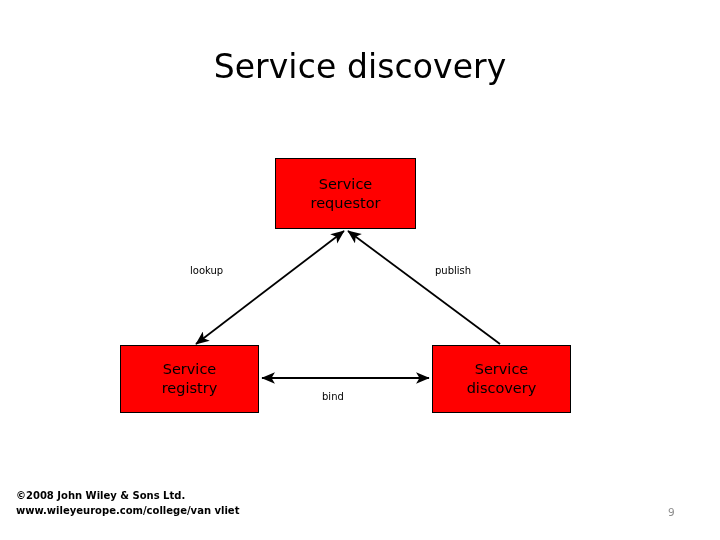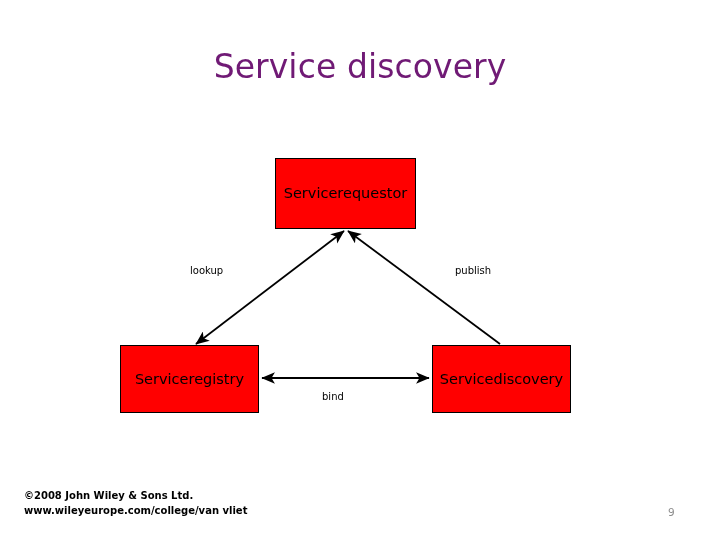--- a/index.html
+++ b/index.html
@@ -18,32 +18,32 @@
     overflow: hidden;
   }
   #slide-title {
     position: absolute;
     left: 0;
     top: 47px;
     width: 720px;
     text-align: center;
     font-size: 33px;
     font-weight: 400;
-    color: #701a75;
+    color: #000000;
     letter-spacing: 0.1px;
     line-height: 40px;
     white-space: nowrap;
   }
   .node-box {
     position: absolute;
     background: #FF0000;
     border: 1.5px solid #000000;
     box-sizing: border-box;
     display: flex;
-    flex-direction: row;
+    flex-direction: column;
     align-items: center;
     justify-content: center;
     color: #000000;
     font-size: 14.5px;
     line-height: 19px;
     text-align: center;
   }
   #box-registry {
     left: 275px;
     top: 158px;
@@ -69,38 +69,37 @@
     line-height: 18px;
     white-space: nowrap;
   }
   #label-lookup {
     left: 190px;
     top: 262px;
   }
   #label-publish {
     left: 435px;
     top: 262px;
-    margin-left: 20px;
   }
   #label-bind {
     left: 322px;
     top: 388px;
     text-align: center;
   }
   #connectors {
     position: absolute;
     left: 0;
     top: 0;
     width: 720px;
     height: 540px;
     pointer-events: none;
   }
   #footer-credit {
     position: absolute;
-    left: 24px;
+    left: 16px;
     top: 489px;
     font-size: 10px;
     line-height: 14.5px;
     color: #000000;
     font-weight: bold;
     white-space: nowrap;
   }
   #page-number {
     position: absolute;
     left: 668px;

